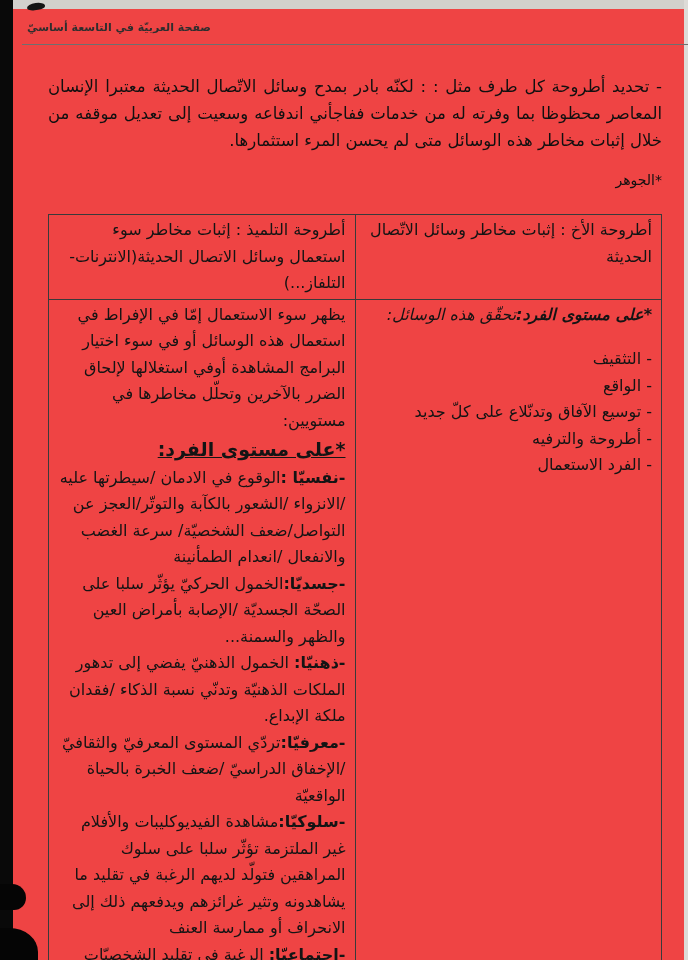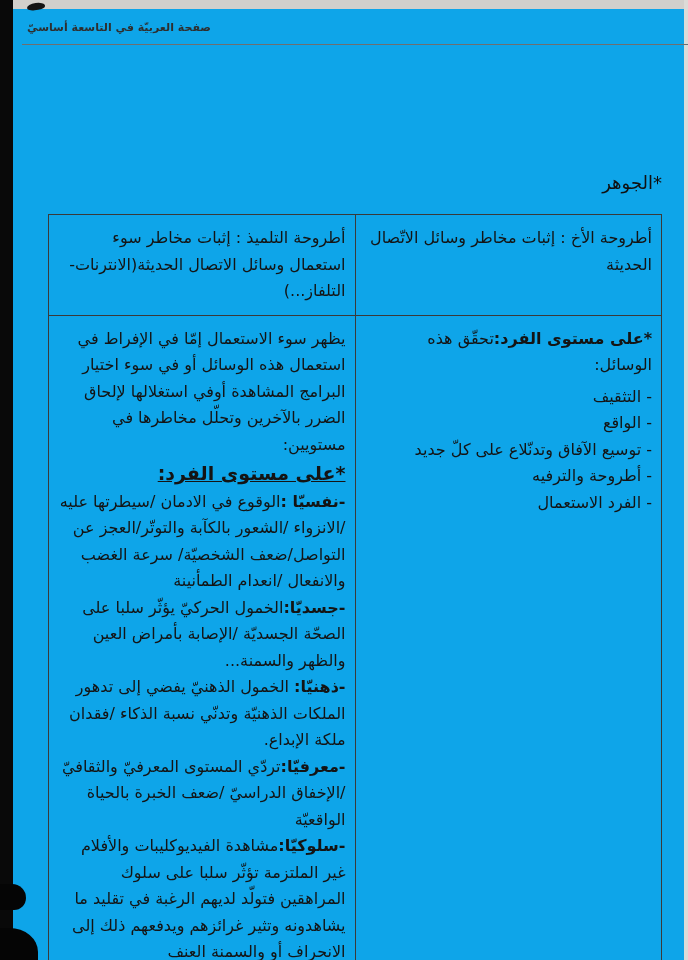--- a/index.html
+++ b/index.html
@@ -5,21 +5,21 @@
   * { margin:0; padding:0; box-sizing:border-box; }
   html,body { width:688px; height:960px; overflow:hidden; }
   body {
     position:relative;
     background:#e9e7e3;
     font-family:"DejaVu Sans", sans-serif;
     color:#161616;
   }
   .page {
     position:absolute; inset:0;
-    background:#0ea5e9;
+    background:#ef4444;
   }
   .top-band {
     position:absolute; top:0; left:0; right:0; height:9px;
     background:#d2d0cc;
   }
   .right-edge {
     position:absolute; top:0; right:0; width:4px; height:100%;
     background:#dddbd7;
   }
   
@@ -50,57 +50,58 @@
     position:absolute; top:44px; left:22px; right:0; height:1px;
     background:#6f6f6f;
   }
   .intro-paragraph {
     position:absolute; top:73px; right:26px; width:614px;
     direction:rtl; text-align:justify;
     font-size:16.5px; line-height:27px; color:#101010;
   }
   .jawhar {
     position:absolute; top:172px; right:26px;
-    direction:rtl; font-size:18px; color:#101010;
+    direction:rtl; font-size:14px; color:#101010;
   }
   table.main-table {
     position:absolute; top:214px; right:26px; width:614px;
     border-collapse:collapse; direction:rtl;
     table-layout:fixed;
   }
   table.main-table td {
     border:1px solid #3a3a3a;
     vertical-align:top;
-    padding:10px 9px;
+    padding:2px 9px;
     font-size:16px; line-height:26.5px;
     text-align:right; color:#141414;
     width:50%;
   }
   td.header-cell { height:78px; }
   td.benefits-cell { padding-top:14px; }
-  .benefits-title { margin-bottom:5px; }
+  .benefits-title { margin-bottom:18px;font-style:italic; }
   .bold { font-weight:bold; }
   .benefit-item { }
   .risks-subtitle {
     font-size:19px; font-weight:bold;
     text-decoration:underline;
     margin:2px 0 2px;
   }
   .risk-point { }
 </style>
 </head>
 <body>
 
 <div class="page">
   <div class="top-band"></div>
   <div class="right-edge"></div>
 
   <div class="header-label">صفحة العربيّة في التاسعة أساسيّ</div>
   <div class="header-rule"></div>
 
+  <div class="intro-paragraph">- تحديد أطروحة كل طرف مثل : : لكنّه بادر بمدح  وسائل الاتّصال الحديثة معتبرا الإنسان المعاصر محظوظا بما وفرته له من خدمات ففاجأني اندفاعه وسعيت إلى تعديل موقفه من خلال إثبات مخاطر هذه الوسائل متى لم يحسن المرء استثمارها.</div>
   <div class="jawhar">*الجوهر</div>
 
   <table class="main-table">
     <tbody>
       <tr>
         <td class="header-cell">أطروحة الأخ : إثبات مخاطر وسائل الاتّصال الحديثة</td>
         <td class="header-cell">أطروحة التلميذ : إثبات مخاطر سوء استعمال وسائل الاتصال الحديثة(الانترنات- التلفاز...)</td>
       </tr>
       <tr>
         <td class="benefits-cell">
@@ -111,21 +112,21 @@
           <div class="benefit-item">- أطروحة والترفيه</div>
           <div class="benefit-item">- الفرد الاستعمال</div>
         </td>
         <td>
           <p>يظهر سوء الاستعمال إمّا في الإفراط في استعمال هذه الوسائل أو في سوء اختيار البرامج المشاهدة أوفي استغلالها لإلحاق الضرر بالآخرين وتحلّل مخاطرها في مستويين:</p>
           <p class="risks-subtitle">*على مستوى الفرد:</p>
           <p class="risk-point"><span class="bold">-نفسيّا :</span><span>الوقوع في الادمان /سيطرتها عليه /الانزواء /الشعور بالكآبة والتوتّر/العجز عن التواصل/ضعف الشخصيّة/ سرعة الغضب والانفعال /انعدام الطمأنينة</span></p>
           <p class="risk-point"><span class="bold">-جسديّا:</span><span>الخمول الحركيّ يؤثّر سلبا على الصحّة الجسديّة /الإصابة بأمراض العين والظهر والسمنة...</span></p>
           <p class="risk-point"><span class="bold">-ذهنيّا:</span><span> الخمول الذهنيّ يفضي إلى تدهور الملكات الذهنيّة وتدنّي نسبة الذكاء /فقدان ملكة الإبداع.</span></p>
           <p class="risk-point"><span class="bold">-معرفيّا:</span><span>تردّي المستوى المعرفيّ والثقافيّ /الإخفاق الدراسيّ /ضعف الخبرة بالحياة الواقعيّة</span></p>
-          <p class="risk-point"><span class="bold">-سلوكيّا:</span><span>مشاهدة الفيديوكليبات والأفلام غير الملتزمة تؤثّر سلبا على سلوك المراهقين فتولّد لديهم الرغبة في تقليد ما يشاهدونه وتثير غرائزهم ويدفعهم ذلك إلى الانحراف أو والسمنة العنف</span></p>
+          <p class="risk-point"><span class="bold">-سلوكيّا:</span><span>مشاهدة الفيديوكليبات والأفلام غير الملتزمة تؤثّر سلبا على سلوك المراهقين فتولّد لديهم الرغبة في تقليد ما يشاهدونه وتثير غرائزهم ويدفعهم ذلك إلى الانحراف أو ممارسة العنف</span></p>
           <p class="risk-point"><span class="bold">-اجتماعيّا:</span><span> الرغبة في تقليد الشخصيّات المشهورة يؤدّي إلى الانسلاخ عن الواقع فتحدث قطيعة بين المراهق من جهة وأسرته وأصدقائه من جهة أخرى...</span></p>
         </td>
       </tr>
     </tbody>
   </table>
 
   <div class="scan-strip"></div>
   <div class="scan-mark-top"></div>
   <div class="scan-blob-1"></div>
   <div class="scan-blob-2"></div>

